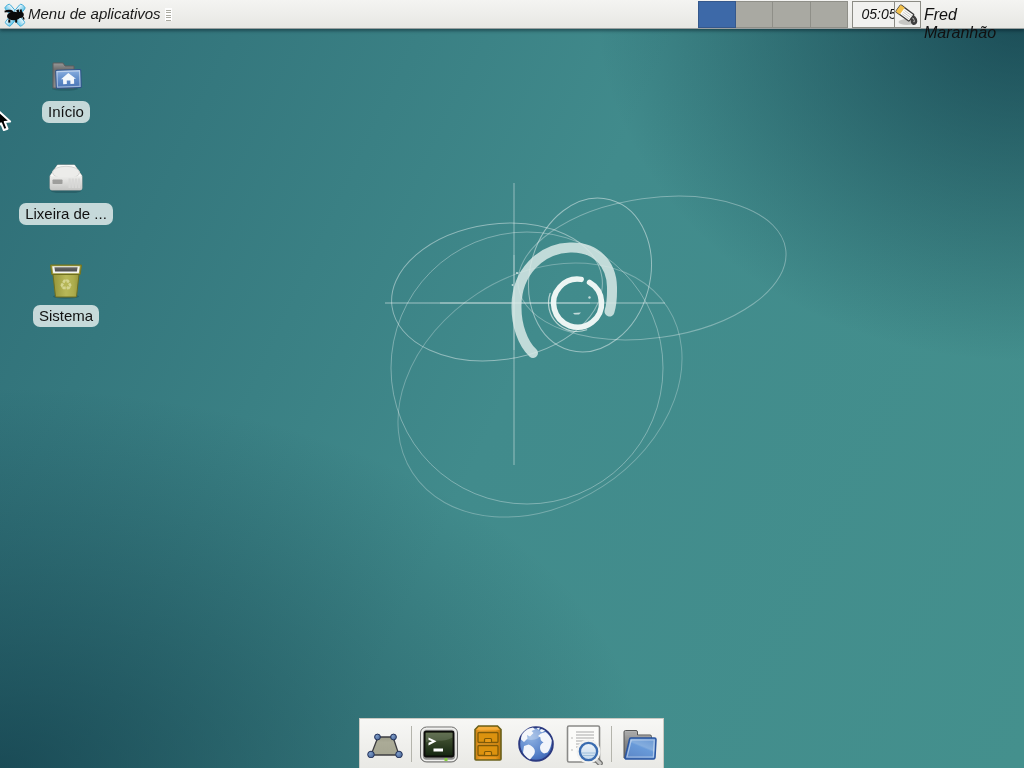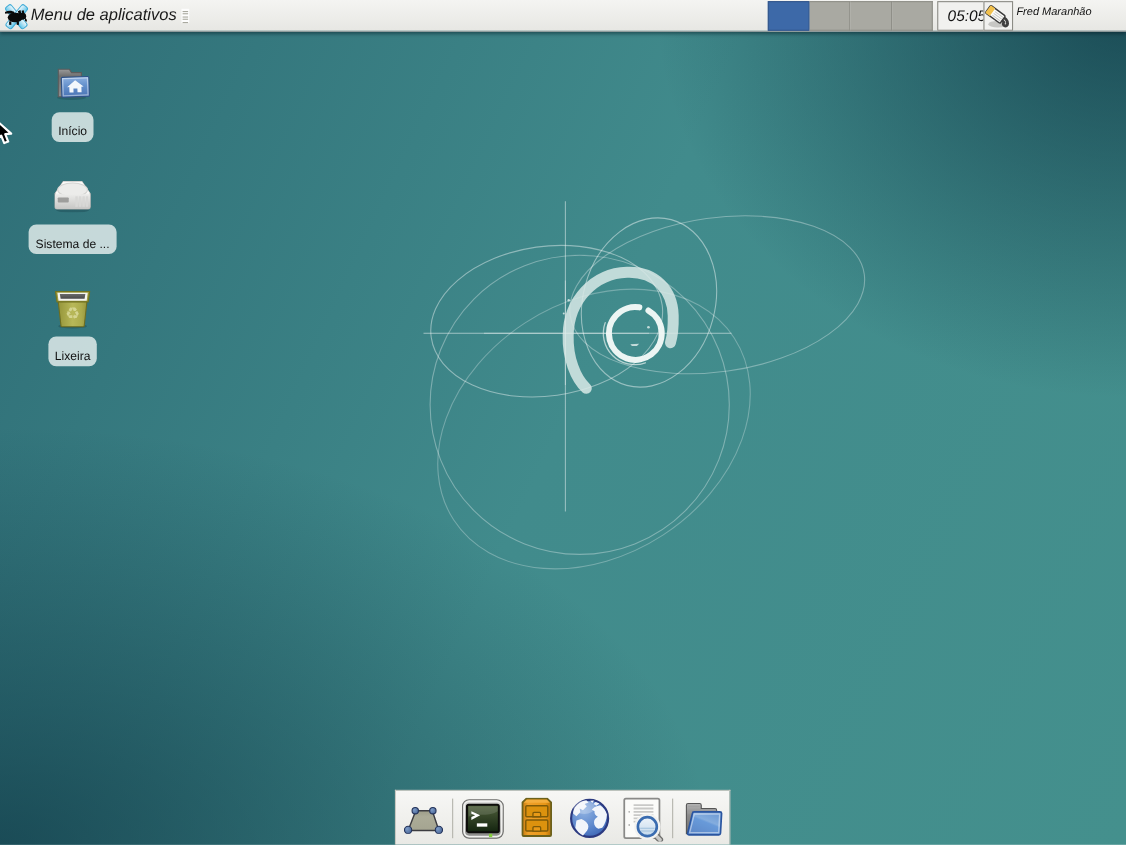--- a/index.html
+++ b/index.html
@@ -21,26 +21,26 @@
     background:#fdfdfd; }
   .grip i { display:block; height:1px; margin:1.5px 1px 0 1px; background:#a9a99f; }
   .pager { position:absolute; left:698px; top:1px; height:27px; width:150px; display:flex; }
   .pager div { width:37.5px; height:27px; background:#a9a9a2; border:1px solid #8f8f88; border-left:none; }
   .pager div:first-child { background:#3d69a8; border:1px solid #35588c; }
   .clock { position:absolute; left:852px; top:1px; width:54px; height:27px;
     background:#f1f1ef; border:1px solid #8c8c85; color:#111;
     font-size:14px; text-align:center; line-height:25px; }
   .tray { position:absolute; left:894px; top:1px; width:27px; height:27px;
     background:#f1f1ef; border:1px solid #8c8c85; }
-  .user { position:absolute; left:924px; top:6px; font-size:10px; color:#111; }
+  .user { position:absolute; left:924px; top:6px; font-size:16px; color:#111; }
   
   .dicon { position:absolute; width:96px; text-align:center; z-index:5; }
-  .dicon .lab { display:inline-block; margin-top:8px; padding:12px 6px 3px 6px;
+  .dicon .lab { display:inline-block; margin-top:8px; padding:2px 6px 3px 6px;
     background:rgba(235,243,241,0.80); border-radius:7px;
-    font-size:11px; color:#111; white-space:nowrap; }
+    font-size:15px; color:#111; white-space:nowrap; }
   
   .dock { position:absolute; left:359px; top:718px; width:305px; height:50px;
     background:linear-gradient(#f7f7f5, #e9e9e5);
     border:1px solid #c9c9c2; border-bottom:none; z-index:20;
     display:flex; align-items:center; }
   .dsep { width:1px; height:36px; background:#b4b4ac; margin:0 2px; flex-shrink:0; }
   .dit { width:48px; height:46px; display:flex; align-items:center; justify-content:center; flex-shrink:0; }
 </style>
 </head>
 <body>
@@ -165,21 +165,21 @@
     <ellipse cx="18" cy="9.5" rx="13.5" ry="6.2" fill="#ececea" stroke="#d4d4d2"></ellipse>
     <path d="M2 13.5 L34 13.5 L34 25 Q34 27 32 27 L4 27 Q2 27 2 25 Z" fill="url(#gdf)"></path>
     <rect x="4.5" y="16.5" width="10" height="4.5" rx="0.8" fill="#9e9e9c"></rect>
     <g fill="#d8d8d6">
         <rect x="20.5" y="15.5" width="2.2" height="9.5"></rect>
         <rect x="23.7" y="15.5" width="2.2" height="9.5"></rect>
         <rect x="26.9" y="15.5" width="2.2" height="9.5"></rect>
         <rect x="30.1" y="15.5" width="2" height="9.5"></rect>
       </g>
   </svg>
-  <br><span class="lab" style="margin-top:6px">Sistema de ...</span>
+  <br><span class="lab" style="margin-top:6px">Lixeira de ...</span>
 </div>
 
 <div class="dicon" style="left:18px;top:264px">
   <svg width="36" height="35" viewBox="0 0 36 35">
     <defs>
       <linearGradient id="gtr" x1="0" y1="0" x2="1" y2="0">
         <stop offset="0" stop-color="#95953a"></stop>
           <stop offset="0.5" stop-color="#b8b858"></stop>
           <stop offset="0.8" stop-color="#acac4c"></stop>
           <stop offset="1" stop-color="#96963e"></stop>
@@ -189,21 +189,21 @@
           <stop offset="1" stop-color="#4a4a4a"></stop>
       </linearGradient>
     </defs>
     <ellipse cx="18" cy="32.5" rx="13" ry="2.2" fill="rgba(10,40,50,0.25)"></ellipse>
     <path d="M2.5 1 L33.5 1 L32.2 10.5 L3.8 10.5 Z" fill="#9c9c40" stroke="#74741e"></path>
     <path d="M4.2 2.2 L31.8 2.2 L30.8 9.3 L5.2 9.3 Z" fill="#f4f4f0"></path>
     <path d="M6.4 3.2 L29.6 3.2 L28.9 7.6 L7.1 7.6 Z" fill="url(#gti)"></path>
     <path d="M5 10.5 L31 10.5 L28.6 32 Q28.5 33 27.5 33 L8.5 33 Q7.5 33 7.4 32 Z" fill="url(#gtr)" stroke="#6e6e20"></path>
     <text x="18" y="26" font-size="15" fill="#d4d490" text-anchor="middle" font-family="'Liberation Sans',sans-serif">♻</text>
   </svg>
-  <br><span class="lab" style="margin-top:2px">Lixeira</span>
+  <br><span class="lab" style="margin-top:2px">Sistema</span>
 </div>
 
 <div class="dock">
   <div class="dit" style="width:49px">
     <svg width="38" height="28" viewBox="0 0 38 28">
       <defs>
         <linearGradient id="gsd" x1="0" y1="0" x2="0" y2="1">
           <stop offset="0" stop-color="#9d9d89"></stop>
             <stop offset="0.3" stop-color="#abab97"></stop>
             <stop offset="1" stop-color="#a5a591"></stop>

